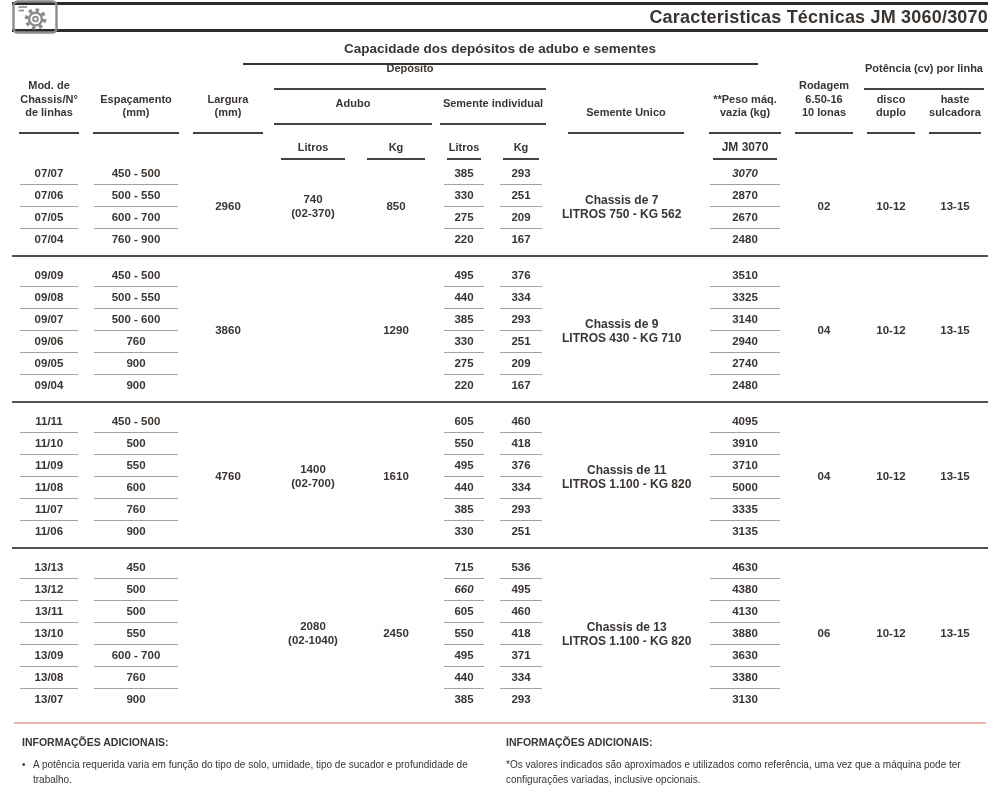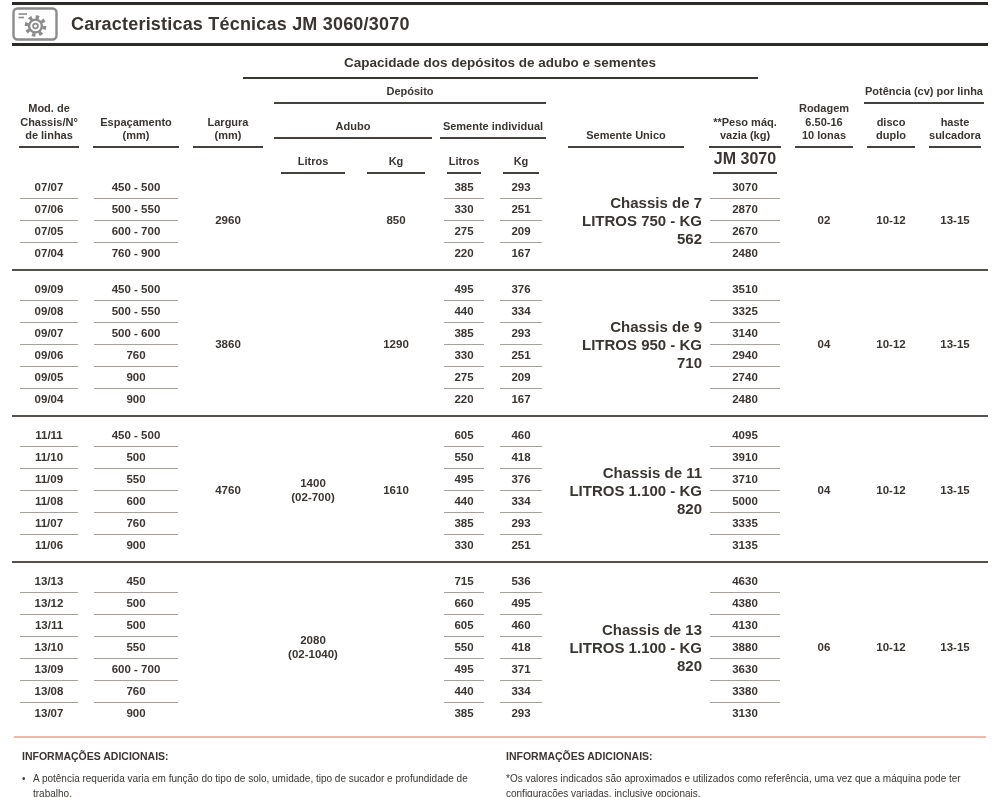--- a/index.html
+++ b/index.html
@@ -2,42 +2,42 @@
 <html><head>
 <meta charset="utf-8">
 <style>
   * { box-sizing: border-box; }
   body { margin:0; background:#ffffff; font-family:"Liberation Sans","DejaVu Sans",sans-serif; color:#3a3531; }
   .page { width:1000px; height:797px; padding:0 12px; overflow:hidden; position:relative; }
 
   .rule { height:3px; background:#2e2a27; }
   .top-rule { margin-top:2px; }
 
-  .hdr { height:38px; display:flex; align-items:center; justify-content:flex-start; gap:13px; }
+  .hdr { height:24px; display:flex; align-items:center; justify-content:space-between; gap:23px; }
   .icon-frame { display:inline-flex; }
   .page-title { margin:0; font-size:18px; font-weight:bold; color:#3a3531; letter-spacing:.2px; }
 
   .caption-wrap { text-align:center; padding-top:7px; }
   .caption { display:inline-block; width:515px; font-size:13.5px; font-weight:bold; padding-bottom:7px; border-bottom:2px solid #3a3531; white-space:nowrap; }
 
   .grid { display:grid; grid-template-columns:74px 100px 84px 86px 80px 56px 58px 152px 86px 72px 62px 66px; }
   .thead { grid-template-rows:20px 44px 26px; margin-top:5px; }
   .h { font-weight:bold; font-size:11px; line-height:1.25; text-align:center; white-space:pre-line;
-       align-self:end; border-bottom:2px solid #47413d; padding-bottom:3px; margin:0 7px; }
+       align-self:end; border-bottom:2px solid #47413d; padding-bottom:12px; margin:0 7px; }
   .h.wide { margin:0 4px; }
   .h.lift { margin-bottom:9px; }
   .h.sub { padding-bottom:3px; margin:0 11px; }
-  .h.jm { font-size:16px; }
+  .h.jm { font-size:12px; }
 
   .g { grid-auto-rows:22px; margin-top:3px; }
   .c { font-weight:bold; font-size:11.5px; display:flex; align-items:center; justify-content:center;
        margin:0 8px; white-space:pre-line; text-align:center; line-height:1.2; }
   .c.u { border-bottom:1px solid #a7a19b; }
   .c.m { align-self:stretch; }
-  .c.sem-unico { justify-content:flex-start; text-align:right; font-size:15px; margin:0 0 0 12px; }
+  .c.sem-unico { justify-content:flex-start; text-align:center; font-size:12px; margin:0 0 0 12px; }
 
   .sep { height:2px; background:#56514c; margin:4px 0 8px; }
 
   .red-rule { height:2px; background:#e30613; border-bottom:2px solid #f4b7af; margin:11px 2px 0; }
 
   footer { display:flex; gap:24px; padding:11px 10px 0; font-size:10px; line-height:1.5; }
   .f-left { width:460px; flex:none; }
   .f-right { flex:1; }
   .f-head { font-weight:bold; font-size:10.5px; margin:0 0 6px; }
   .f-list { list-style:none; margin:0; padding:0; }
@@ -104,37 +104,39 @@
     <div class="h sub" style="grid-column:7; grid-row:3;">Kg</div>
     <div class="h sub jm" style="grid-column:9; grid-row:3;">JM 3070</div>
   </div>
 
   <div>
       <div class="grid g">
         <div class="c u" style="grid-area: 1 / 1;">07/07</div>
         <div class="c u" style="grid-area: 1 / 2;">450 - 500</div>
         <div class="c u" style="grid-area: 1 / 6;">385</div>
         <div class="c u" style="grid-area: 1 / 7;">293</div>
-        <div class="c u" style="grid-area: 1 / 9;">3070</div>
+        <div class="c u" style="grid-area: 1 / 9; font-style: italic;">3070</div>
         <div class="c u" style="grid-area: 2 / 1;">07/06</div>
         <div class="c u" style="grid-area: 2 / 2;">500 - 550</div>
         <div class="c u" style="grid-area: 2 / 6;">330</div>
         <div class="c u" style="grid-area: 2 / 7;">251</div>
         <div class="c u" style="grid-area: 2 / 9;">2870</div>
         <div class="c u" style="grid-area: 3 / 1;">07/05</div>
         <div class="c u" style="grid-area: 3 / 2;">600 - 700</div>
         <div class="c u" style="grid-area: 3 / 6;">275</div>
         <div class="c u" style="grid-area: 3 / 7;">209</div>
         <div class="c u" style="grid-area: 3 / 9;">2670</div>
         <div class="c" style="grid-area: 4 / 1;">07/04</div>
         <div class="c" style="grid-area: 4 / 2;">760 - 900</div>
         <div class="c" style="grid-area: 4 / 6;">220</div>
         <div class="c" style="grid-area: 4 / 7;">167</div>
         <div class="c" style="grid-area: 4 / 9;">2480</div>
         <div class="c m" style="grid-area: 1 / 3 / 5;">2960</div>
+        <div class="c m" style="grid-area: 1 / 4 / 5;">740
+(02-370)</div>
         <div class="c m" style="grid-area: 1 / 5 / 5;">850</div>
         <div class="c m sem-unico" style="grid-area: 1 / 8 / 5;">Chassis de 7
 LITROS 750 - KG 562</div>
         <div class="c m" style="grid-area: 1 / 10 / 5;">02</div>
         <div class="c m" style="grid-area: 1 / 11 / 5;">10-12</div>
         <div class="c m" style="grid-area: 1 / 12 / 5;">13-15</div>
       </div>
       <div class="sep"></div>
       <div class="grid g">
         <div class="c u" style="grid-area: 1 / 1;">09/09</div>
@@ -163,21 +165,21 @@
         <div class="c u" style="grid-area: 5 / 7;">209</div>
         <div class="c u" style="grid-area: 5 / 9;">2740</div>
         <div class="c" style="grid-area: 6 / 1;">09/04</div>
         <div class="c" style="grid-area: 6 / 2;">900</div>
         <div class="c" style="grid-area: 6 / 6;">220</div>
         <div class="c" style="grid-area: 6 / 7;">167</div>
         <div class="c" style="grid-area: 6 / 9;">2480</div>
         <div class="c m" style="grid-area: 1 / 3 / 7;">3860</div>
         <div class="c m" style="grid-area: 1 / 5 / 7;">1290</div>
         <div class="c m sem-unico" style="grid-area: 1 / 8 / 7;">Chassis de 9
-LITROS 950 - KG 710</div>
+LITROS 430 - KG 710</div>
         <div class="c m" style="grid-area: 1 / 10 / 7;">04</div>
         <div class="c m" style="grid-area: 1 / 11 / 7;">10-12</div>
         <div class="c m" style="grid-area: 1 / 12 / 7;">13-15</div>
       </div>
       <div class="sep"></div>
       <div class="grid g">
         <div class="c u" style="grid-area: 1 / 1;">11/11</div>
         <div class="c u" style="grid-area: 1 / 2;">450 - 500</div>
         <div class="c u" style="grid-area: 1 / 6;">605</div>
         <div class="c u" style="grid-area: 1 / 7;">460</div>
@@ -219,21 +221,21 @@
       </div>
       <div class="sep"></div>
       <div class="grid g">
         <div class="c u" style="grid-area: 1 / 1;">13/13</div>
         <div class="c u" style="grid-area: 1 / 2;">450</div>
         <div class="c u" style="grid-area: 1 / 6;">715</div>
         <div class="c u" style="grid-area: 1 / 7;">536</div>
         <div class="c u" style="grid-area: 1 / 9;">4630</div>
         <div class="c u" style="grid-area: 2 / 1;">13/12</div>
         <div class="c u" style="grid-area: 2 / 2;">500</div>
-        <div class="c u" style="grid-area: 2 / 6;">660</div>
+        <div class="c u" style="grid-area: 2 / 6; font-style: italic;">660</div>
         <div class="c u" style="grid-area: 2 / 7;">495</div>
         <div class="c u" style="grid-area: 2 / 9;">4380</div>
         <div class="c u" style="grid-area: 3 / 1;">13/11</div>
         <div class="c u" style="grid-area: 3 / 2;">500</div>
         <div class="c u" style="grid-area: 3 / 6;">605</div>
         <div class="c u" style="grid-area: 3 / 7;">460</div>
         <div class="c u" style="grid-area: 3 / 9;">4130</div>
         <div class="c u" style="grid-area: 4 / 1;">13/10</div>
         <div class="c u" style="grid-area: 4 / 2;">550</div>
         <div class="c u" style="grid-area: 4 / 6;">550</div>
@@ -249,20 +251,21 @@
         <div class="c u" style="grid-area: 6 / 6;">440</div>
         <div class="c u" style="grid-area: 6 / 7;">334</div>
         <div class="c u" style="grid-area: 6 / 9;">3380</div>
         <div class="c" style="grid-area: 7 / 1;">13/07</div>
         <div class="c" style="grid-area: 7 / 2;">900</div>
         <div class="c" style="grid-area: 7 / 6;">385</div>
         <div class="c" style="grid-area: 7 / 7;">293</div>
         <div class="c" style="grid-area: 7 / 9;">3130</div>
         <div class="c m" style="grid-area: 1 / 4 / 8;">2080
 (02-1040)</div>
+        <div class="c m" style="grid-area: 1 / 5 / 8;">2450</div>
         <div class="c m sem-unico" style="grid-area: 1 / 8 / 8;">Chassis de 13
 LITROS 1.100 - KG 820</div>
         <div class="c m" style="grid-area: 1 / 10 / 8;">06</div>
         <div class="c m" style="grid-area: 1 / 11 / 8;">10-12</div>
         <div class="c m" style="grid-area: 1 / 12 / 8;">13-15</div>
       </div>
     </div>
 
   <div class="red-rule"></div>
 

